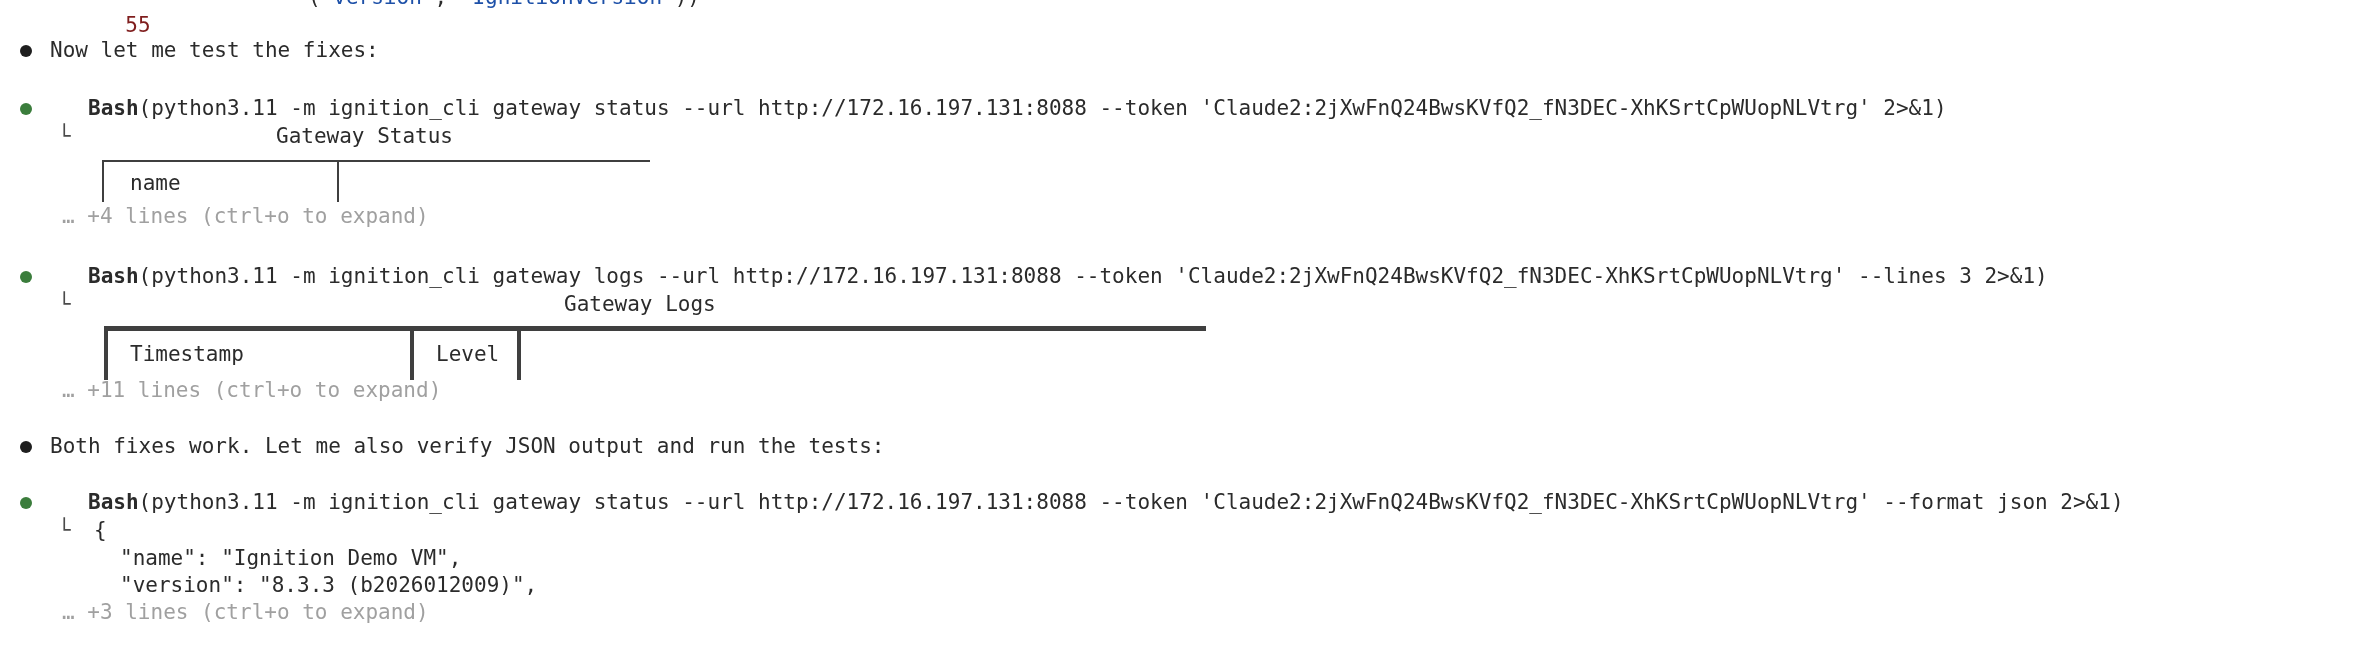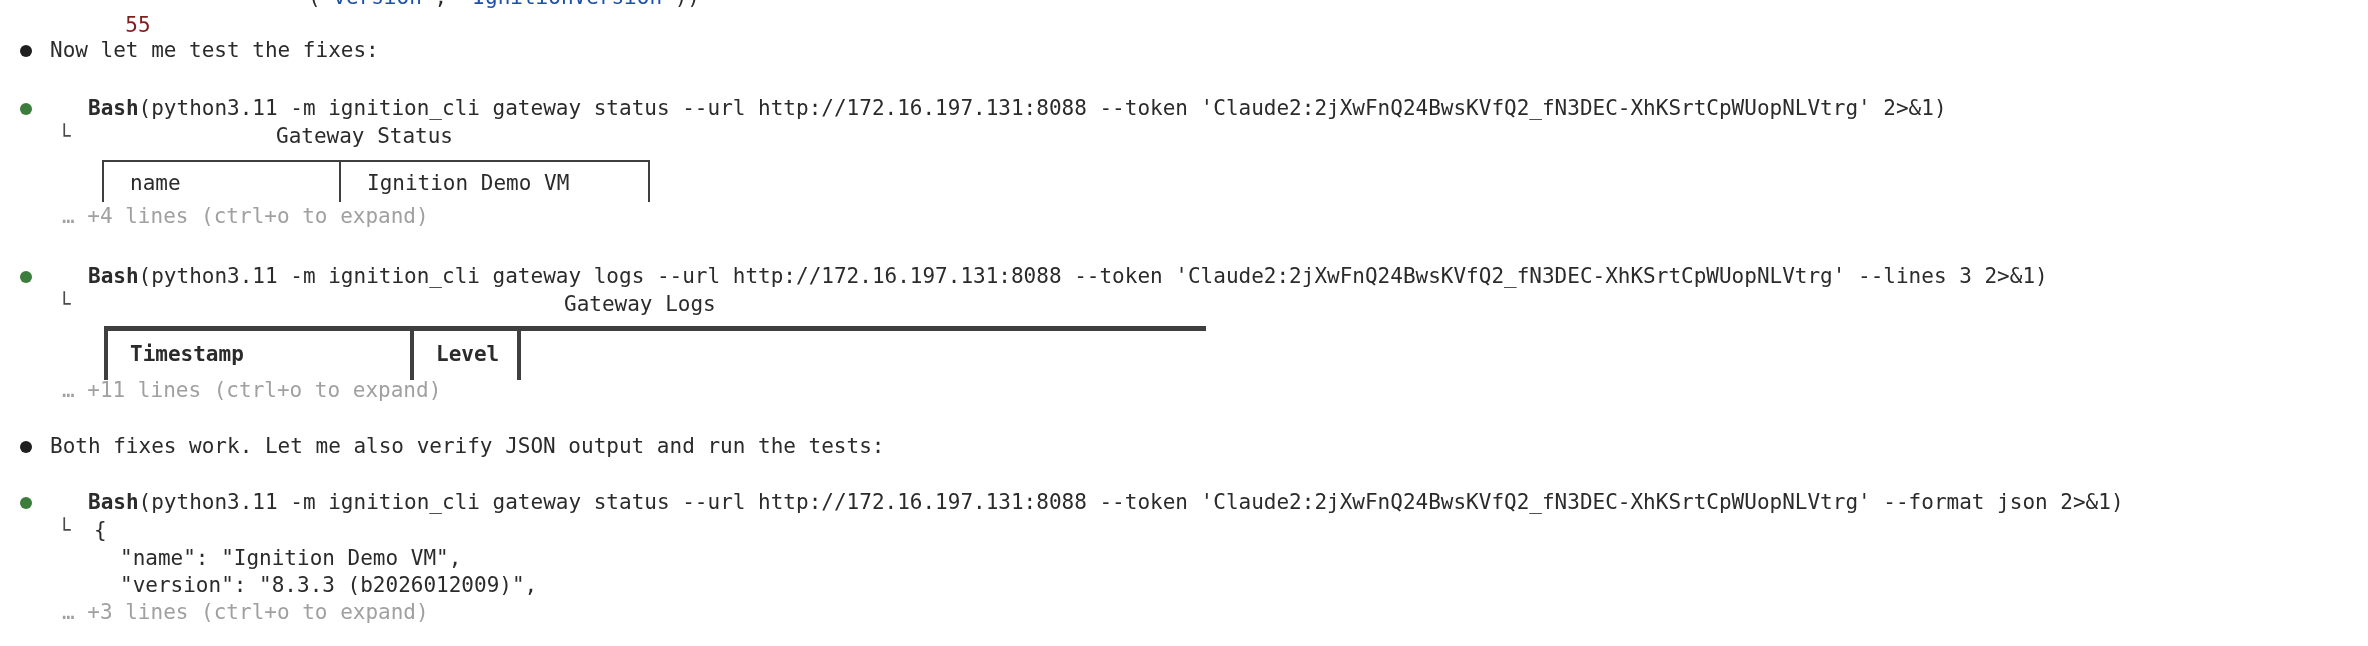--- a/index.html
+++ b/index.html
@@ -34,21 +34,21 @@
   }
   .tbl-thin .cell:last-child { border-right: 2px solid #3f3f3f; }
 
   
   .tbl-thick {
     position: absolute; display: flex;
     border-top: 5px solid #3f3f3f;
   }
   .tbl-thick .cell {
     border-left: 4px solid #3f3f3f;
-    padding: 9px 16px 0 22px; white-space: pre; font-weight: bold;
+    padding: 9px 16px 0 22px; white-space: pre;
   }
   .tbl-thick .cell:last-child { border-right: 4px solid #3f3f3f; }
 </style>
 </head>
 <body>
 
 <div class="row" style="top:-17px; left:100px;">
   <span class="lineno">55</span>
 </div>
 <div class="row" style="top:-17px; left:308px;"><span>(</span><span class="code-blue">"version"</span><span>, </span><span class="code-blue">"IgnitionVersion"</span><span>))</span></div>
@@ -56,21 +56,20 @@
 <span class="bullet dark" style="top:45px;"></span>
 <div class="row" style="top:36px; left:50px;">Now let me test the fixes:</div>
 
 <span class="bullet green" style="top:103px;"></span>
 <div class="row" style="top:94px; left:50px;"><span class="bold">Bash</span><span>(python3.11 -m ignition_cli gateway status --url http://172.16.197.131:8088 --token 'Claude2:2jXwFnQ24BwsKVfQ2_fN3DEC-XhKSrtCpWUopNLVtrg' 2&gt;&amp;1)</span></div>
 
 <div class="row connector" style="top:122px; left:58px;">└</div>
 <div class="row" style="top:122px; left:276px;">Gateway Status</div>
 <div class="tbl-thin" style="top:160px; left:102px; width:548px; height:42px;">
   <div class="cell" style="width:237px;">name</div>
-  <div class="cell" style="flex:1;">Ignition Demo VM</div>
 </div>
 <div class="row muted" style="top:202px; left:62px;">… +4 lines (ctrl+o to expand)</div>
 
 <span class="bullet green" style="top:271px;"></span>
 <div class="row" style="top:262px; left:50px;"><span class="bold">Bash</span><span>(python3.11 -m ignition_cli gateway logs --url http://172.16.197.131:8088 --token 'Claude2:2jXwFnQ24BwsKVfQ2_fN3DEC-XhKSrtCpWUopNLVtrg' --lines 3 2&gt;&amp;1)</span></div>
 
 <div class="row connector" style="top:290px; left:58px;">└</div>
 <div class="row" style="top:290px; left:564px;">Gateway Logs</div>
 <div class="tbl-thick" style="top:326px; left:104px; width:1102px; height:54px;">
   <div class="cell" style="width:306px;">Timestamp</div>

